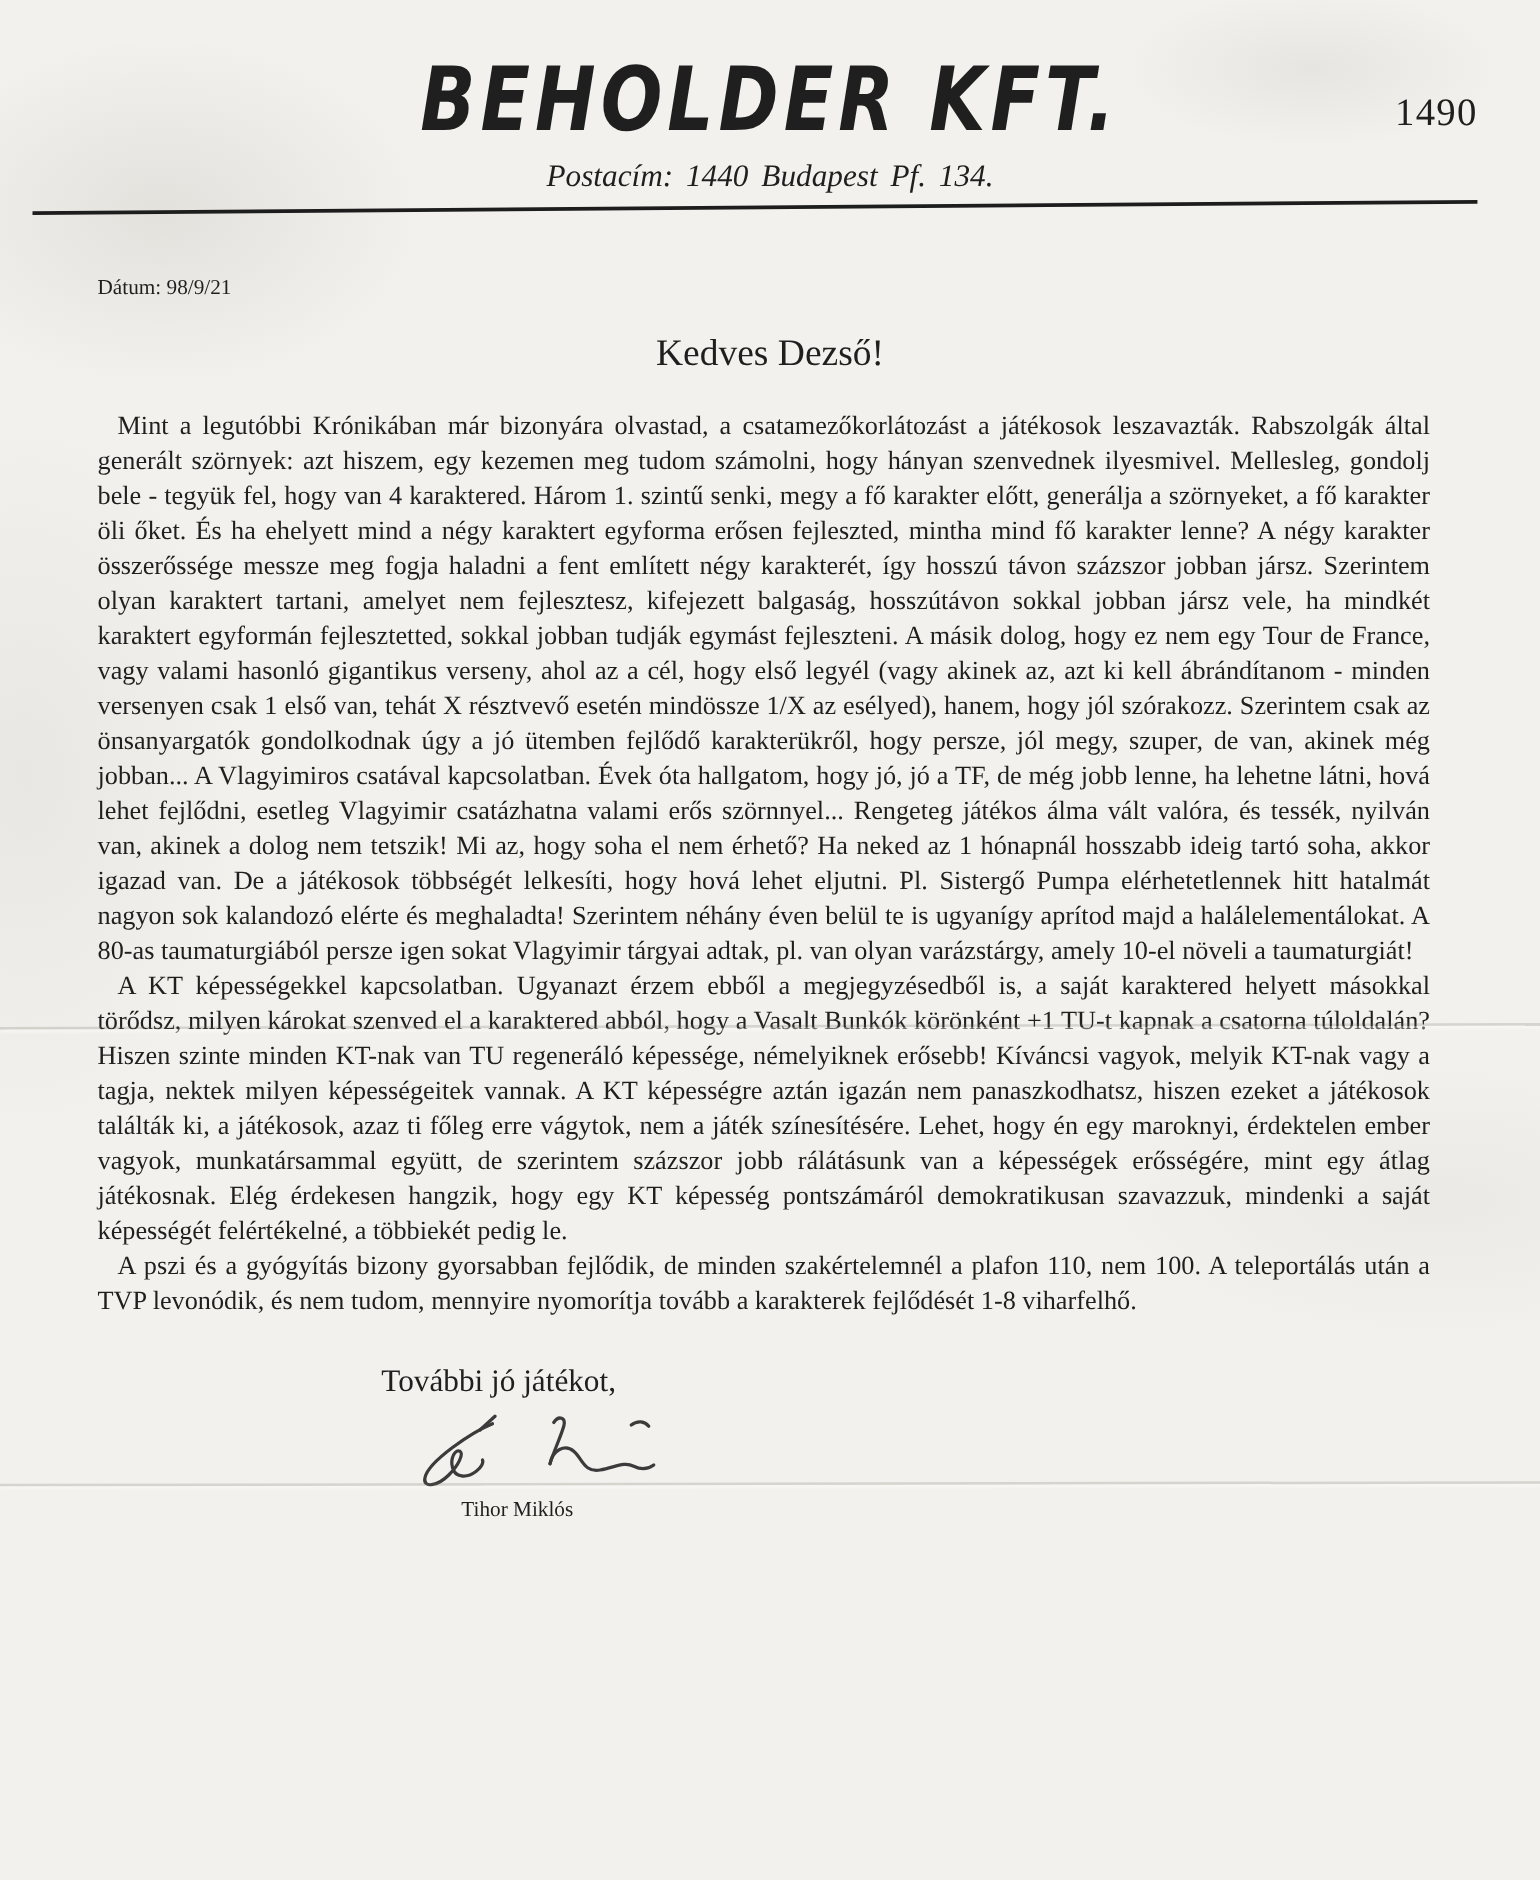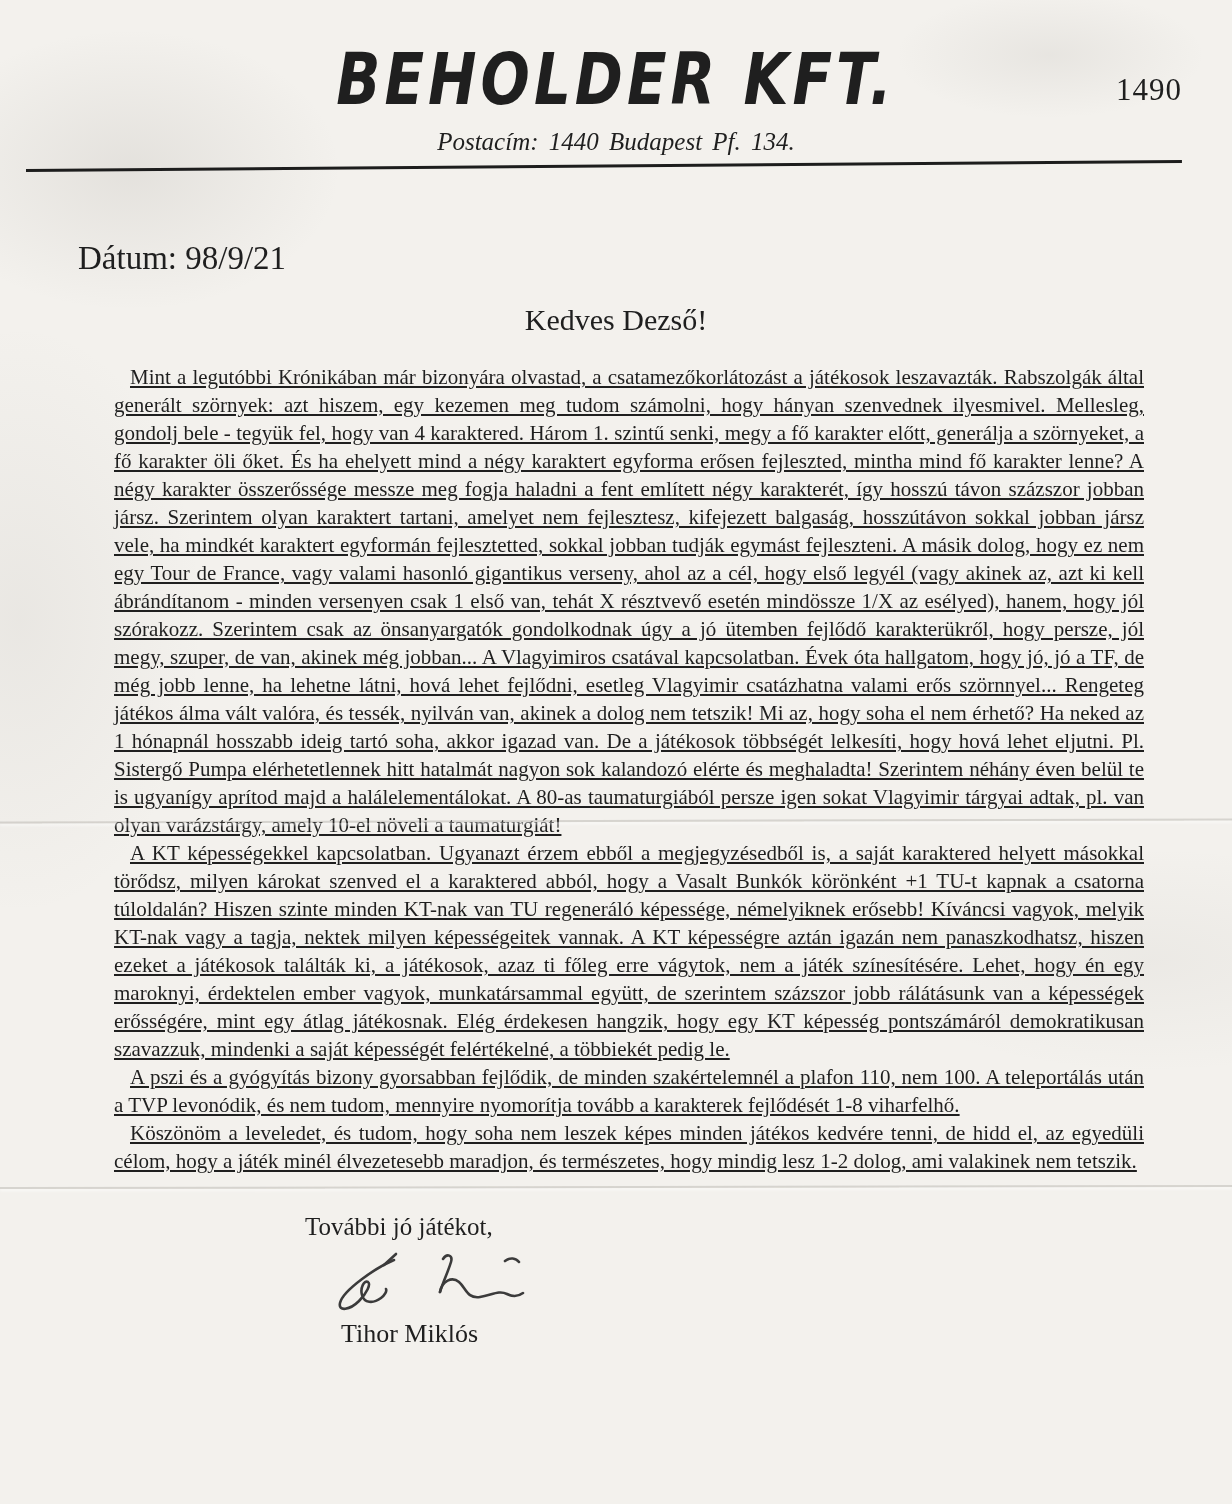--- a/index.html
+++ b/index.html
@@ -63,52 +63,51 @@
   .rule {
     margin-top: 13px;
     margin-left: 26px;
     width: 1156px;
     height: 3px;
     background: #1d1d1d;
     transform: rotate(-0.45deg);
     transform-origin: left center;
   }
   .date-line {
-    margin: 68px 0 0 78px;
-    font-size: 33px;
+    margin: 48px 0 0 78px;
+    font-size: 17px;
   }
   .salutation {
     margin-top: 26px;
     text-align: center;
     font-size: 30px;
   }
   .letter-body {
-    margin: 26px 88px 0 114px;
+    margin: 26px 88px 0 78px;
     font-size: 21px;
     line-height: 28px;
     text-align: justify;
-    text-decoration: underline;
   }
   .letter-body p {
     margin: 0;
     text-indent: 16px;
   }
   .closing-block {
     margin: 38px 0 0 305px;
   }
   .closing-line {
     font-size: 25px;
   }
   .signature-svg {
     display: block;
     margin: 6px 0 0 28px;
   }
   .signature-name {
-    margin: 0 0 0 36px;
-    font-size: 26px;
+    margin: 0 0 0 64px;
+    font-size: 17px;
   }
 </style>
 </head>
 <body>
 
 <div class="page">
 
   <div class="crease top"></div>
   <div class="crease bottom"></div>
 
@@ -121,21 +120,20 @@
   </div>
 
   <div class="date-line">Dátum: 98/9/21</div>
 
   <div class="salutation">Kedves Dezső!</div>
 
   <div class="letter-body">
     <p>Mint a legutóbbi Krónikában már bizonyára olvastad, a csatamezőkorlátozást a játékosok leszavazták. Rabszolgák által generált szörnyek: azt hiszem, egy kezemen meg tudom számolni, hogy hányan szenvednek ilyesmivel. Mellesleg, gondolj bele - tegyük fel, hogy van 4 karaktered. Három 1. szintű senki, megy a fő karakter előtt, generálja a szörnyeket, a fő karakter öli őket. És ha ehelyett mind a négy karaktert egyforma erősen fejleszted, mintha mind fő karakter lenne? A négy karakter összerőssége messze meg fogja haladni a fent említett négy karakterét, így hosszú távon százszor jobban jársz. Szerintem olyan karaktert tartani, amelyet nem fejlesztesz, kifejezett balgaság, hosszútávon sokkal jobban jársz vele, ha mindkét karaktert egyformán fejlesztetted, sokkal jobban tudják egymást fejleszteni. A másik dolog, hogy ez nem egy Tour de France, vagy valami hasonló gigantikus verseny, ahol az a cél, hogy első legyél (vagy akinek az, azt ki kell ábrándítanom - minden versenyen csak 1 első van, tehát X résztvevő esetén mindössze 1/X az esélyed), hanem, hogy jól szórakozz. Szerintem csak az önsanyargatók gondolkodnak úgy a jó ütemben fejlődő karakterükről, hogy persze, jól megy, szuper, de van, akinek még jobban... A Vlagyimiros csatával kapcsolatban. Évek óta hallgatom, hogy jó, jó a TF, de még jobb lenne, ha lehetne látni, hová lehet fejlődni, esetleg Vlagyimir csatázhatna valami erős szörnnyel... Rengeteg játékos álma vált valóra, és tessék, nyilván van, akinek a dolog nem tetszik! Mi az, hogy soha el nem érhető? Ha neked az 1 hónapnál hosszabb ideig tartó soha, akkor igazad van. De a játékosok többségét lelkesíti, hogy hová lehet eljutni. Pl. Sistergő Pumpa elérhetetlennek hitt hatalmát nagyon sok kalandozó elérte és meghaladta! Szerintem néhány éven belül te is ugyanígy aprítod majd a halálelementálokat. A 80-as taumaturgiából persze igen sokat Vlagyimir tárgyai adtak, pl. van olyan varázstárgy, amely 10-el növeli a taumaturgiát!</p>
     <p>A KT képességekkel kapcsolatban. Ugyanazt érzem ebből a megjegyzésedből is, a saját karaktered helyett másokkal törődsz, milyen károkat szenved el a karaktered abból, hogy a Vasalt Bunkók körönként +1 TU-t kapnak a csatorna túloldalán? Hiszen szinte minden KT-nak van TU regeneráló képessége, némelyiknek erősebb! Kíváncsi vagyok, melyik KT-nak vagy a tagja, nektek milyen képességeitek vannak. A KT képességre aztán igazán nem panaszkodhatsz, hiszen ezeket a játékosok találták ki, a játékosok, azaz ti főleg erre vágytok, nem a játék színesítésére. Lehet, hogy én egy maroknyi, érdektelen ember vagyok, munkatársammal együtt, de szerintem százszor jobb rálátásunk van a képességek erősségére, mint egy átlag játékosnak. Elég érdekesen hangzik, hogy egy KT képesség pontszámáról demokratikusan szavazzuk, mindenki a saját képességét felértékelné, a többiekét pedig le.</p>
     <p>A pszi és a gyógyítás bizony gyorsabban fejlődik, de minden szakértelemnél a plafon 110, nem 100. A teleportálás után a TVP levonódik, és nem tudom, mennyire nyomorítja tovább a karakterek fejlődését 1-8 viharfelhő.</p>
-    <p>Köszönöm a leveledet, és tudom, hogy soha nem leszek képes minden játékos kedvére tenni, de hidd el, az egyedüli célom, hogy a játék minél élvezetesebb maradjon, és természetes, hogy mindig lesz 1-2 dolog, ami valakinek nem tetszik.</p>
   </div>
 
   <div class="closing-block">
     <div class="closing-line">További jó játékot,</div>
 
     <svg class="signature-svg" width="210" height="72" viewBox="0 0 210 72" fill="none" stroke="#3b3b3b" stroke-width="2.6" stroke-linecap="round" stroke-linejoin="round">
       <path d="M63,7 L51,18"></path>
       <path d="M61,13 C44,20 10,43 7,56 C5,65 17,63 26,54 C34,46 38,37 35,35 C31,33 27,41 29,48 C31,56 40,57 48,51 C52,48 54,44 53,42"></path>
       <path d="M110,12 C114,6 120,8 118,15 C115,25 110,35 107,45"></path>
       <path d="M107,45 C109,34 119,29 126,35 C133,41 134,52 147,50 C159,48 166,43 174,47 C180,50 186,49 190,46"></path>

